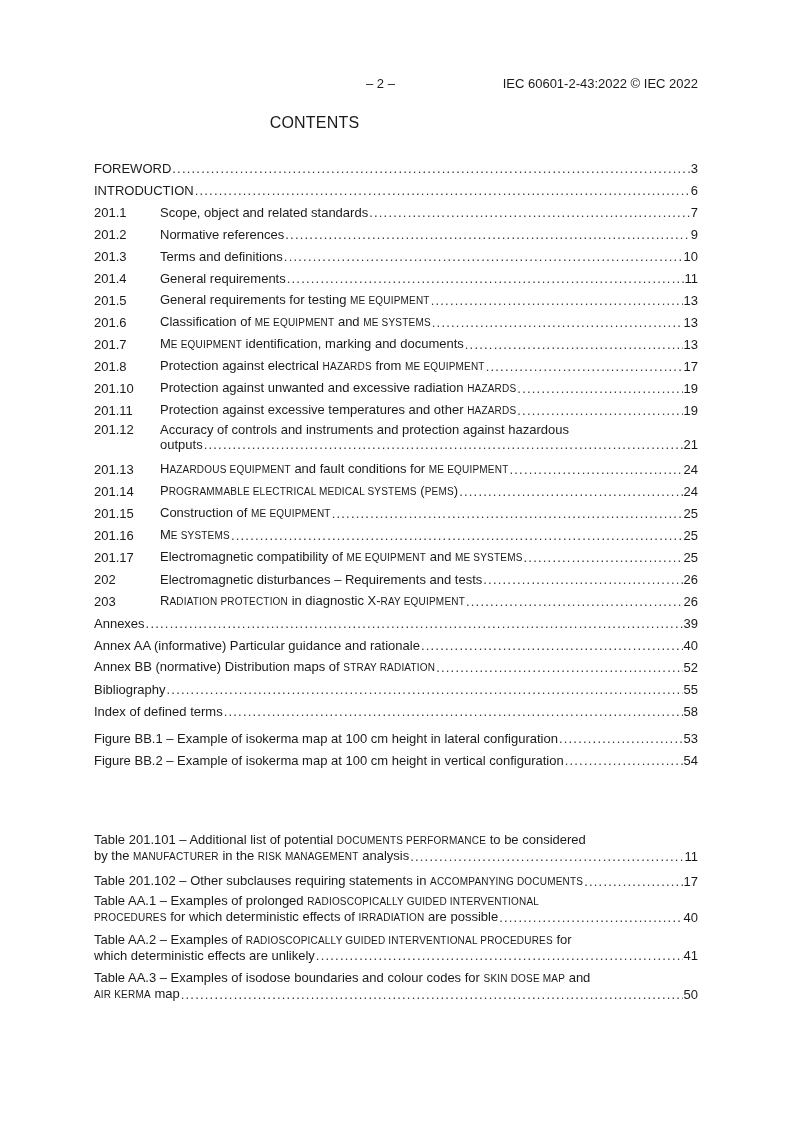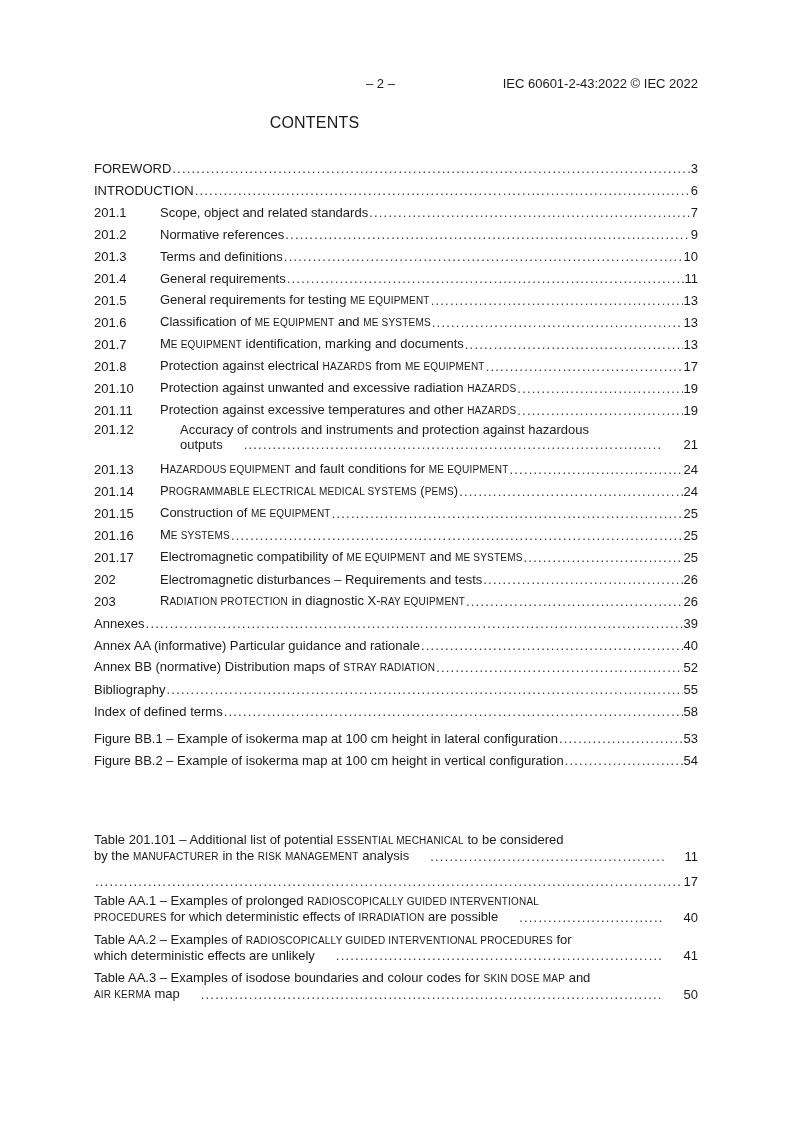--- a/index.html
+++ b/index.html
@@ -10,21 +10,21 @@
   .doc-id { position: absolute; right: 95px; top: 0; font-size: 13px; }
   .title { position: absolute; top: 114px; left: 0; width: 629px; text-align: center; font-size: 16px; letter-spacing: 0.2px; }
   .toc { position: absolute; left: 94px; width: 604px; }
   .row { display: flex; align-items: flex-end; height: 22px; line-height: 15px; font-size: 13px; }
   .row.two { height: auto; flex-direction: column; align-items: stretch; padding-top: 4px; padding-bottom: 3px; }
   .row .num { width: 66px; flex: 0 0 66px; }
   .row .text { white-space: nowrap; }
   .row .dots { flex: 1 1 auto; overflow: hidden; white-space: nowrap; margin: 0 1px; letter-spacing: 1.2px; color: #333; }
   .row .dots::after { content: "................................................................................................................................................................................................................................"; }
   .row .page { flex: 0 0 auto; text-align: right; }
-  .line { display: flex; align-items: flex-end; gap: 20px; }
+  .line { display: flex; align-items: flex-end; }
   .sc { font-size: 10px; letter-spacing: 0.2px; margin-top: 47px; }
 </style>
 </head>
 <body>
 
 <div class="header">
   <span class="page-num">– 2 –</span>
   <span class="doc-id">IEC 60601-2-43:2022 © IEC 2022</span>
 </div>
 
@@ -189,29 +189,30 @@
     </div>
     <div class="row">
       <span class="text"><span>Figure BB.2 – Example of isokerma map at 100 cm height in vertical configuration</span></span>
       <span class="dots"></span>
       <span class="page">54</span>
     </div>
   </div>
 <div class="toc" id="toc-tables" style="top:828px;">
     <div class="row two">
       <div class="line">
-        <span class="text"><span>Table 201.101 – Additional list of potential </span><span class="sc">ESSENTIAL MECHANICAL</span><span> to be considered</span></span>
+        <span class="text"><span>Table 201.101 – Additional list of potential </span><span class="sc">DOCUMENTS PERFORMANCE</span><span> to be considered</span></span>
       </div>
       <div class="line">
         <span class="text"><span>by the </span><span class="sc">MANUFACTURER</span><span> in the </span><span class="sc">RISK MANAGEMENT</span><span> analysis </span></span>
         <span class="dots"></span>
         <span class="page">11</span>
       </div>
     </div>
     <div class="row">
+      <span class="text"><span>Table 201.102 – Other subclauses requiring statements in </span><span class="sc">ACCOMPANYING DOCUMENTS</span><span> </span></span>
       <span class="dots"></span>
       <span class="page">17</span>
     </div>
     <div class="row two">
       <div class="line">
         <span class="text"><span>Table AA.1 – Examples of prolonged </span><span class="sc">RADIOSCOPICALLY GUIDED INTERVENTIONAL</span></span>
       </div>
       <div class="line">
         <span class="text"><span class="sc">PROCEDURES</span><span> for which deterministic effects of </span><span class="sc">IRRADIATION</span><span> are possible </span></span>
         <span class="dots"></span>

